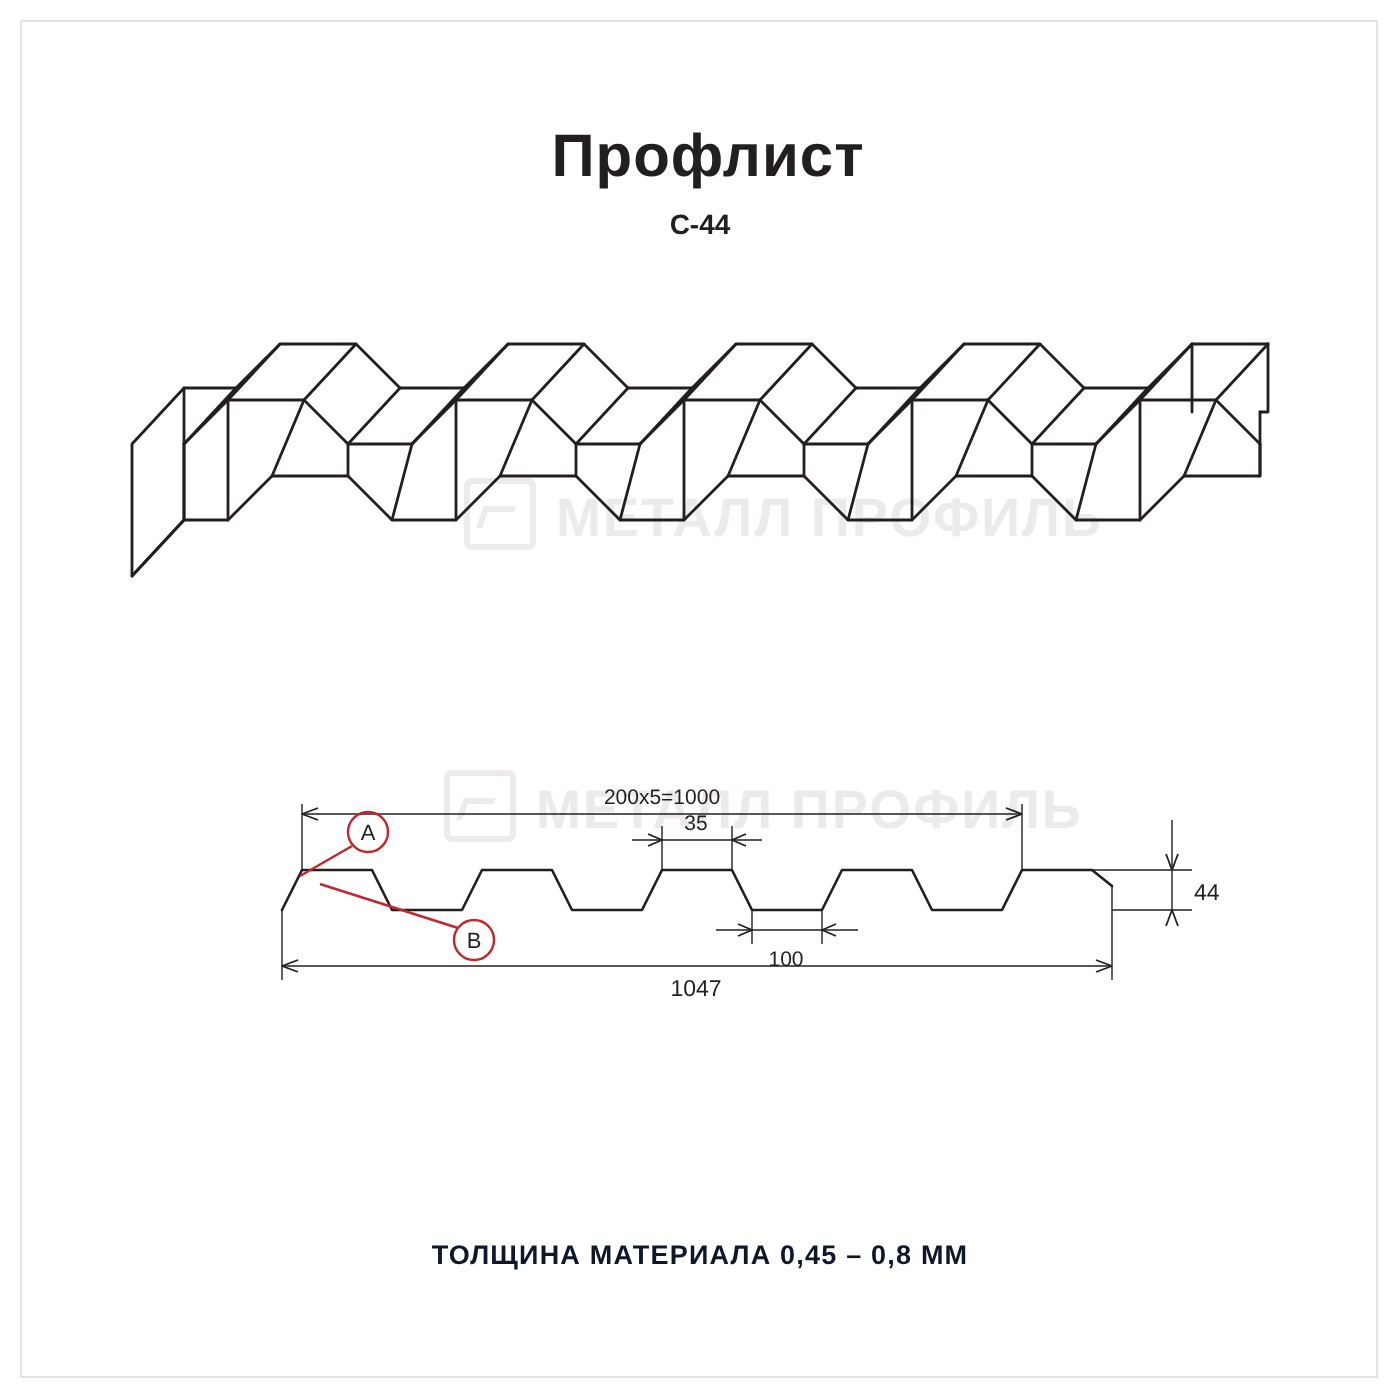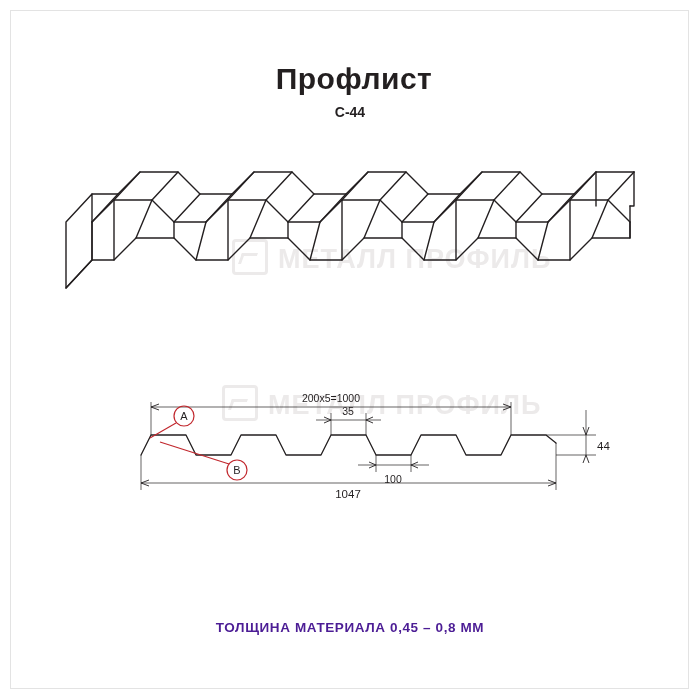--- a/index.html
+++ b/index.html
@@ -52,21 +52,21 @@
 
   .footer-note {
     position: absolute;
     top: 620px;
     left: 0;
     width: 700px;
     text-align: center;
     font-size: 13.5px;
     font-weight: bold;
     letter-spacing: 0.6px;
-    color: #4c1d95;
+    color: #0f172a;
   }
 
   .wm {
     position: absolute;
     color: #eceaea;
     font-size: 27px;
     font-weight: bold;
     letter-spacing: 1px;
     white-space: nowrap;
     user-select: none;

